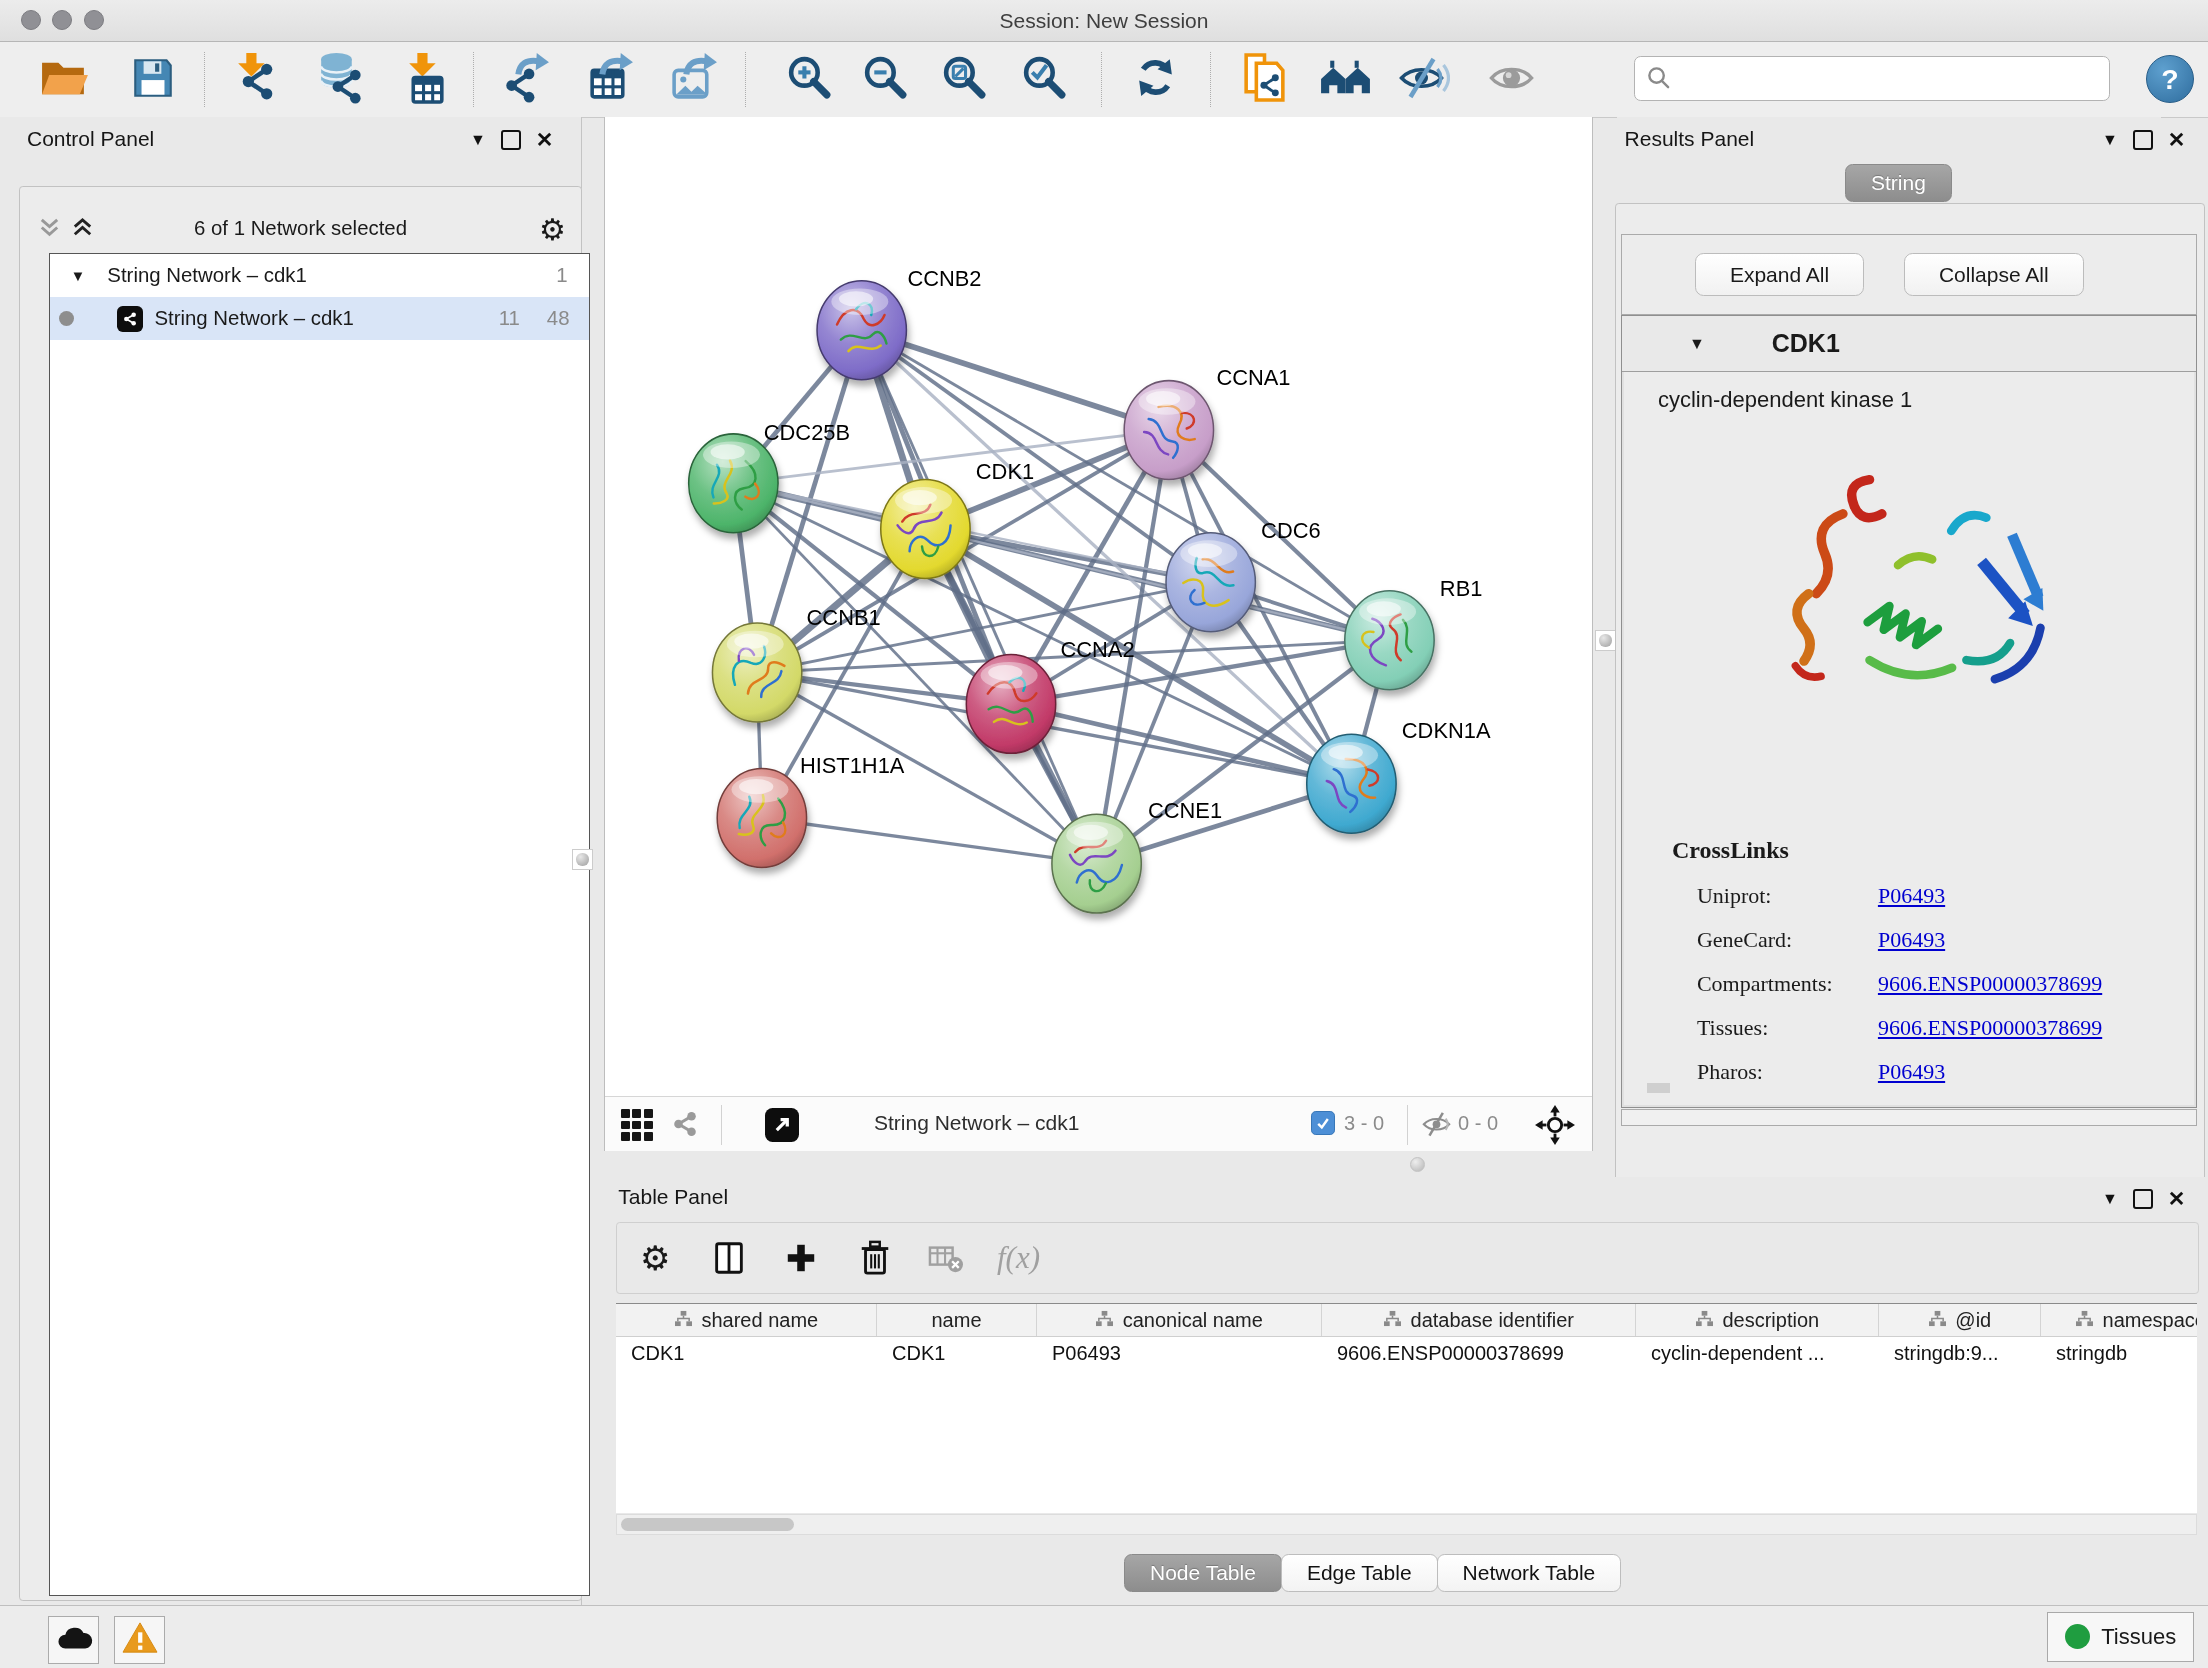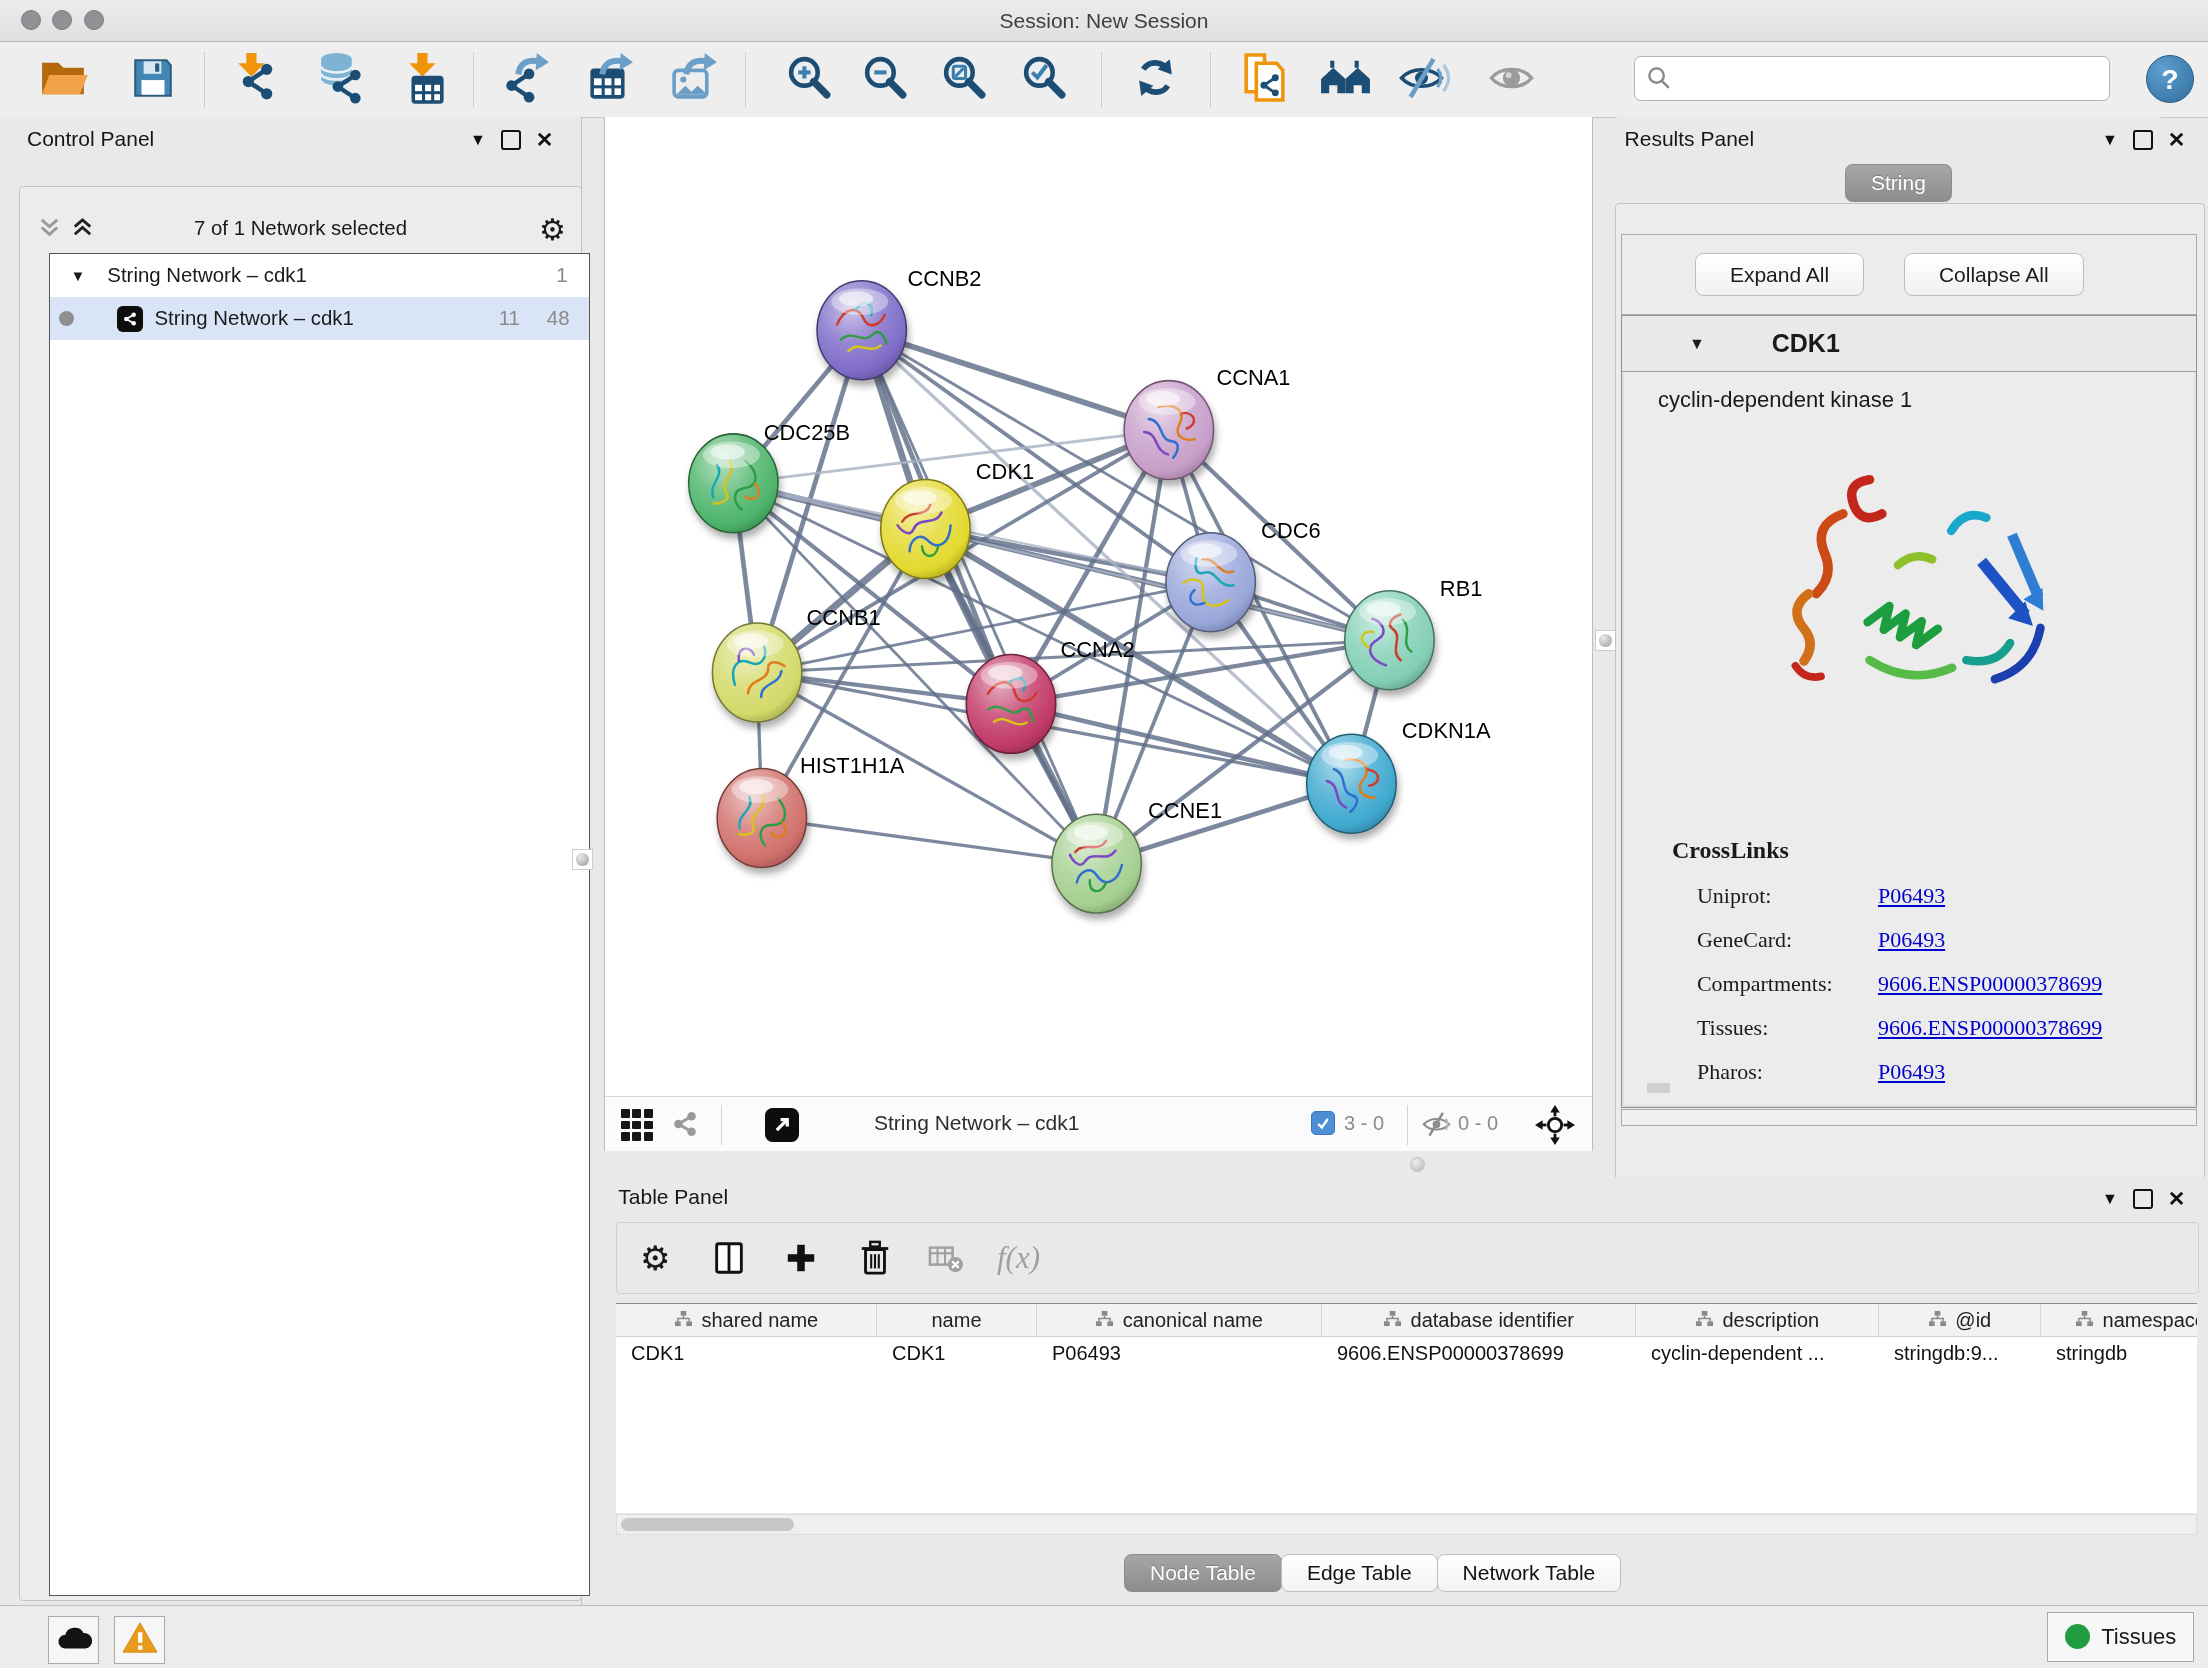--- a/index.html
+++ b/index.html
@@ -291,21 +291,21 @@
           <polyline points="6,5 14,12 22,5" fill="none" stroke="#999" stroke-width="3"></polyline>
           <polyline points="6,13 14,20 22,13" fill="none" stroke="#999" stroke-width="3"></polyline>
         </svg>
     </span>
     <span class="abs" style="left:49px;top:27.6px">
       <svg width="27" height="27" viewBox="0 0 28 28">
           <polyline points="6,12 14,5 22,12" fill="none" stroke="#222" stroke-width="3"></polyline>
           <polyline points="6,20 14,13 22,20" fill="none" stroke="#222" stroke-width="3"></polyline>
         </svg>
     </span>
-    <div class="abs" style="left:0;top:29.5px;width:100%;text-align:center;font-size:20.4px;">7 of 1 Network selected</div>
+    <div class="abs" style="left:0;top:29.5px;width:100%;text-align:center;font-size:20.4px;">6 of 1 Network selected</div>
     <span class="abs" style="left:519px;top:25px;font-size:30px;color:#1a1a1a;">⚙</span>
 
     <div class="abs treebox">
       <div class="trow">
         <span style="margin-left:21px;font-size:15px;">▼</span>
         <span style="margin-left:22px;">String Network – cdk1</span>
         <span class="cnt" style="margin-left:auto;margin-right:21px;">1</span>
       </div>
       <div class="trow sel">
         <span style="margin-left:9.5px;width:15px;height:15px;border-radius:50%;background:#8e8e8e;"></span>

